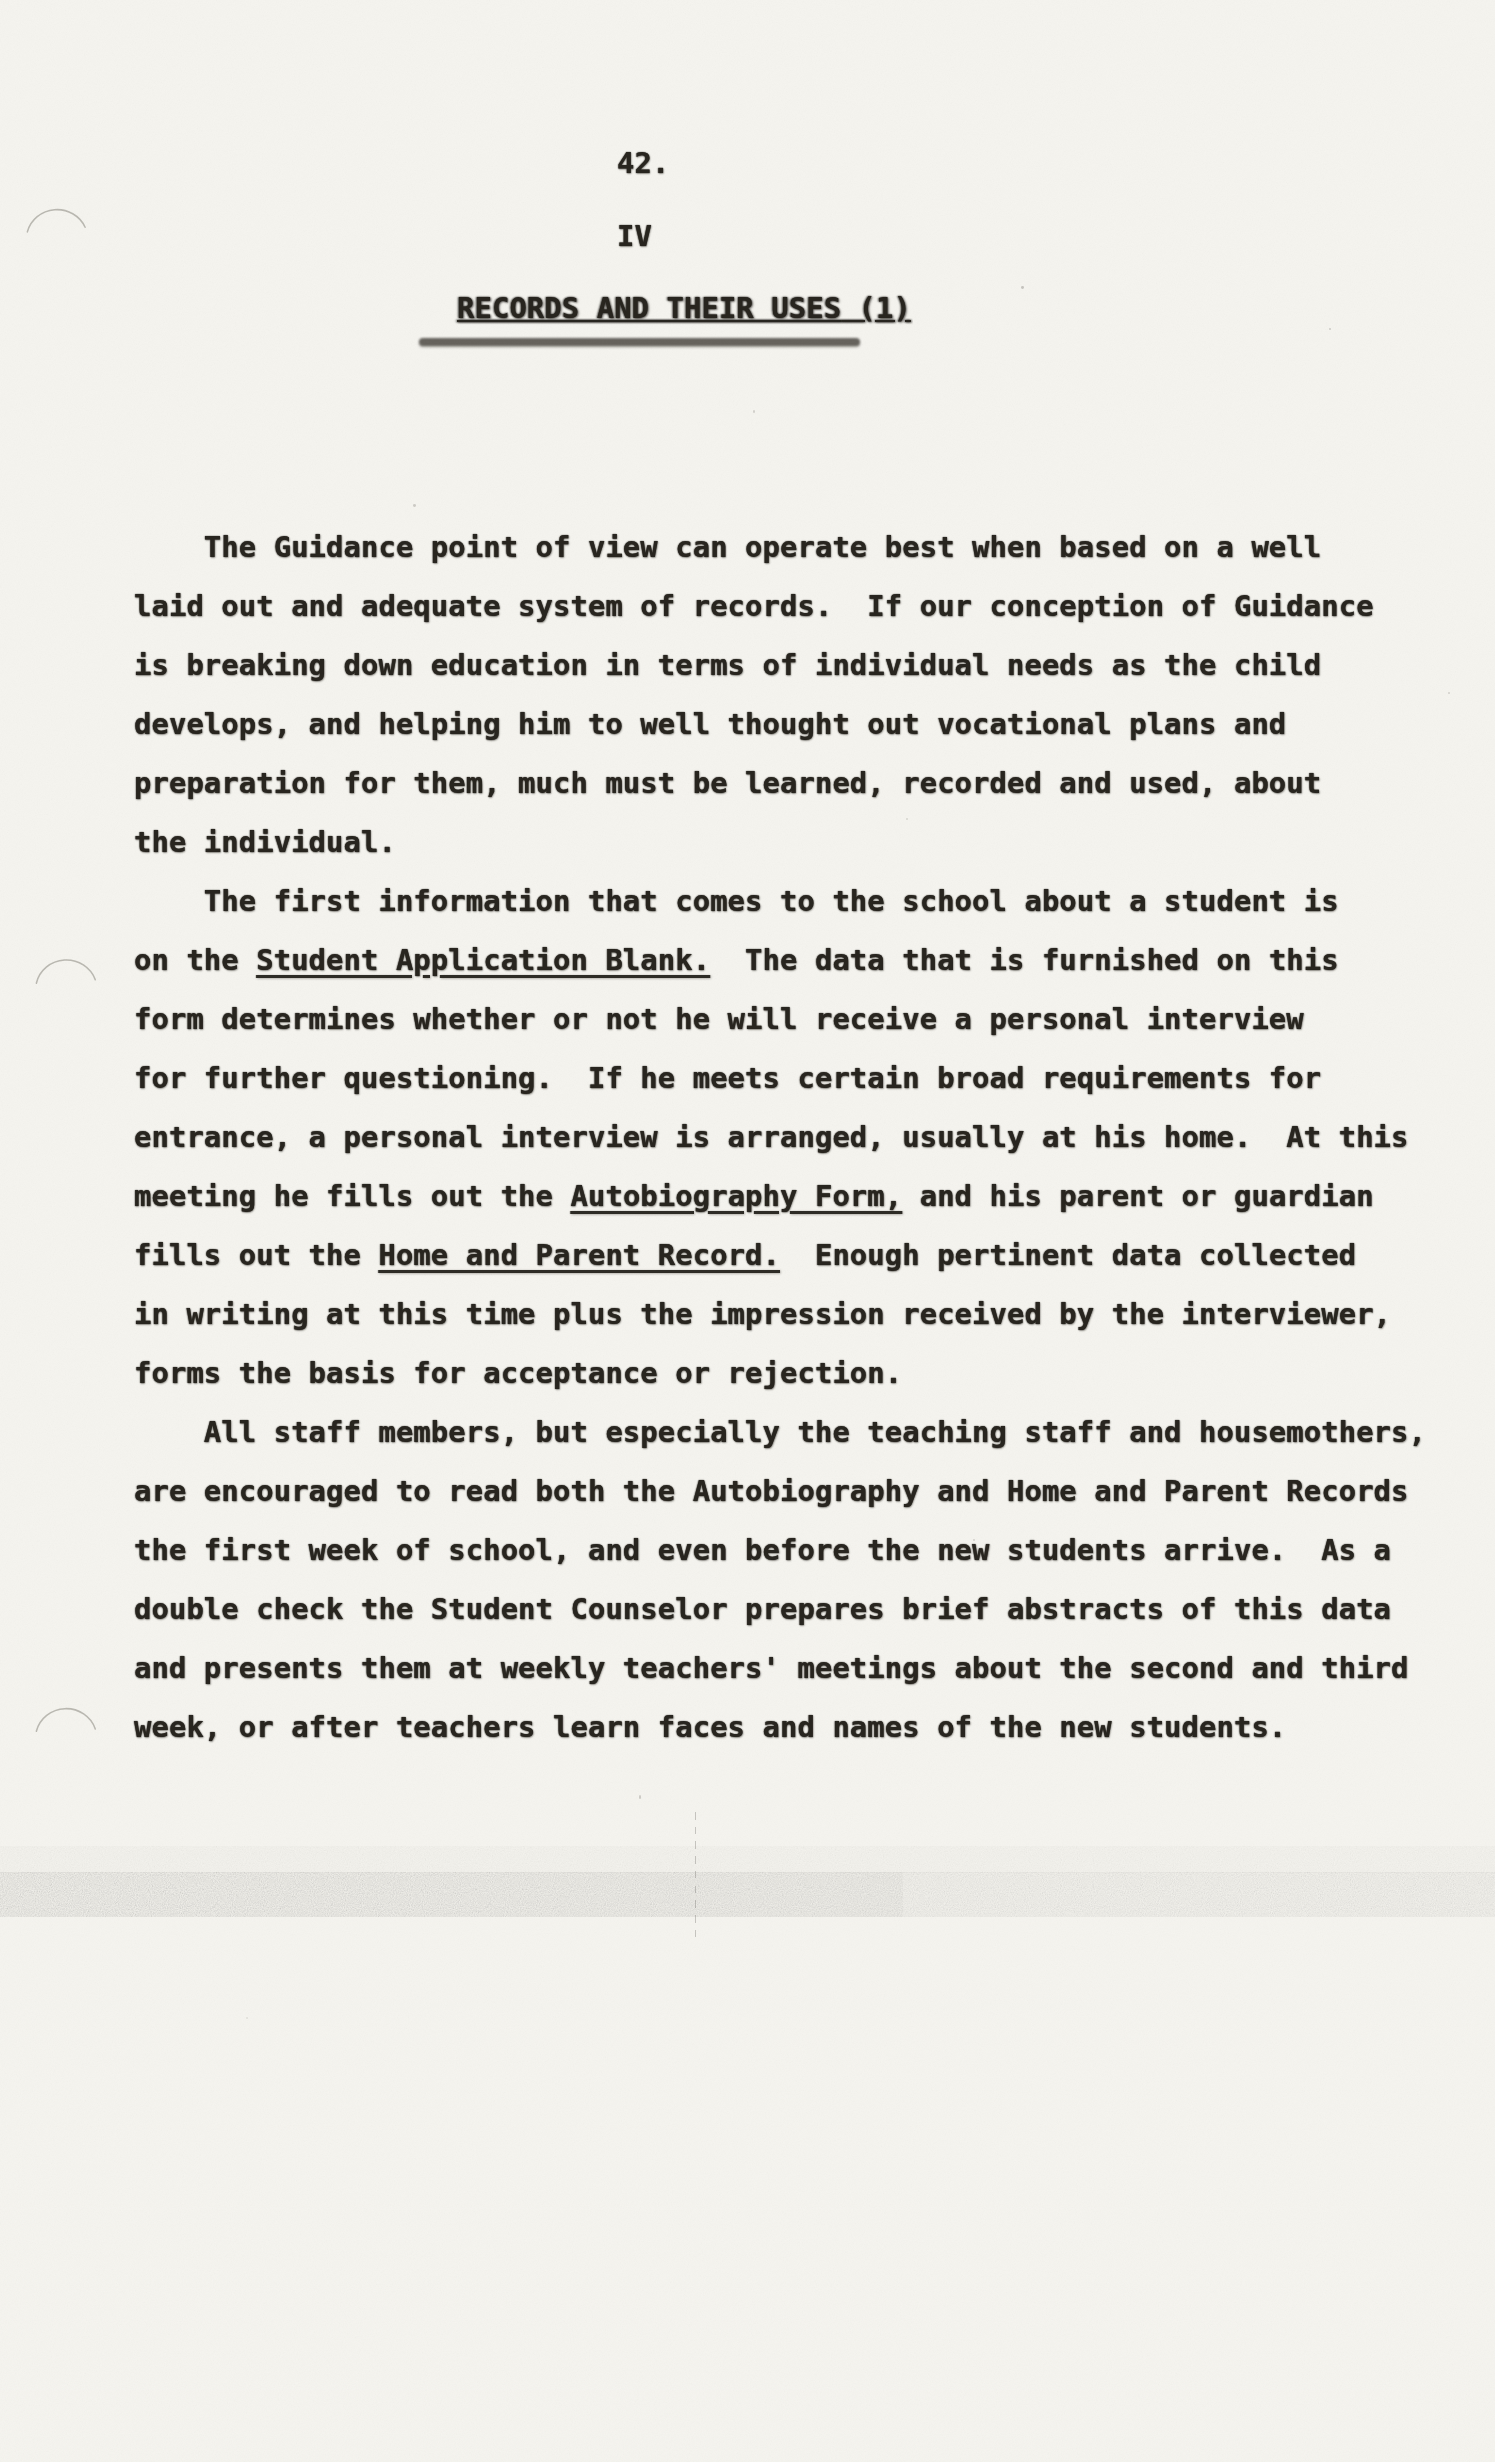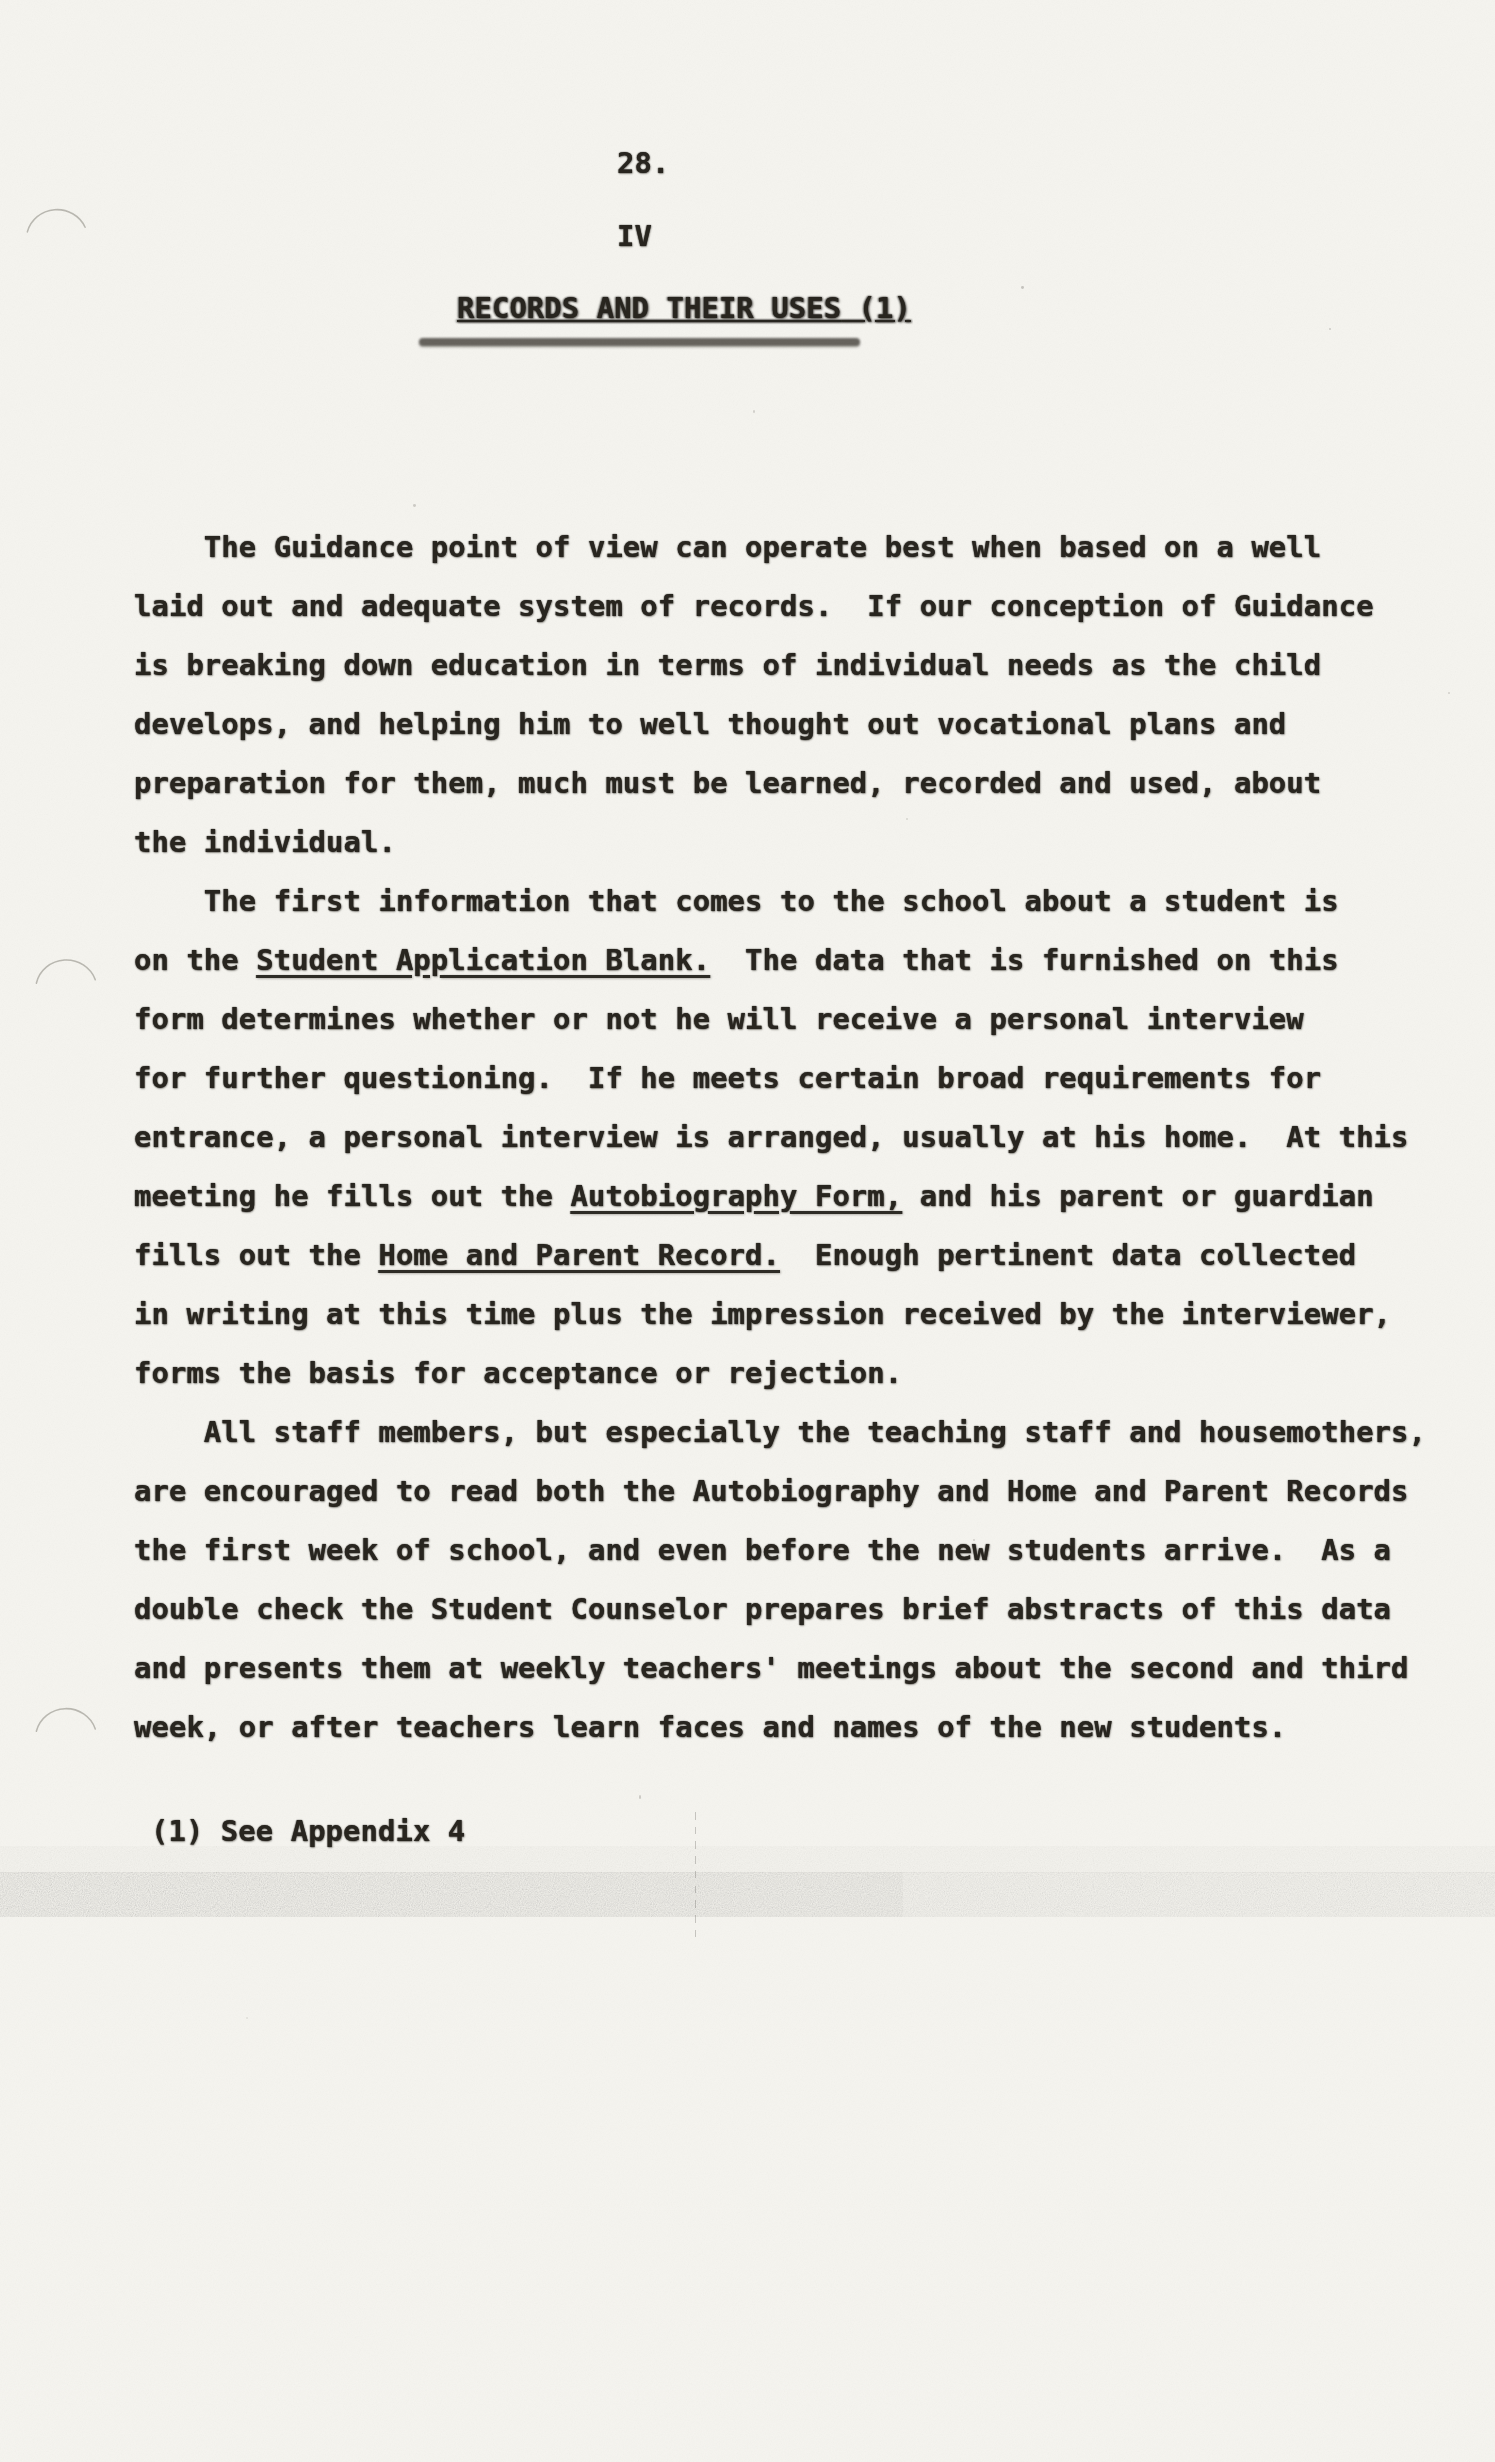--- a/index.html
+++ b/index.html
@@ -69,29 +69,28 @@
       <feColorMatrix in="t" type="saturate" values="0"></feColorMatrix>
       <feComponentTransfer>
           <feFuncA type="linear" slope="1" intercept="0"></feFuncA>
         </feComponentTransfer>
     </filter>
   </defs>
 </svg>
 
 <div class="page">
 
-  <div class="typed smudge page-number">28.</div>
+  <div class="typed smudge page-number">42.</div>
   <div class="typed smudge numeral">IV</div>
 
   <div class="typed smudge heading"><span>RECORDS AND THEIR USES</span><span> (1)</span></div>
   <div class="heading-underline"></div>
 
   <div class="typed smudge body-text"><div class="line"><span>    The Guidance point of view can operate best when based on a well</span></div><div class="line"><span>laid out and adequate system of records.  If our conception of Guidance</span></div><div class="line"><span>is breaking down education in terms of individual needs as the child</span></div><div class="line"><span>develops, and helping him to well thought out vocational plans and</span></div><div class="line"><span>preparation for them, much must be learned, recorded and used, about</span></div><div class="line"><span>the individual.</span></div><div class="line"><span>    The first information that comes to the school about a student is</span></div><div class="line"><span>on the </span><span class="u">Student Application Blank.</span><span>  The data that is furnished on this</span></div><div class="line"><span>form determines whether or not he will receive a personal interview</span></div><div class="line"><span>for further questioning.  If he meets certain broad requirements for</span></div><div class="line"><span>entrance, a personal interview is arranged, usually at his home.  At this</span></div><div class="line"><span>meeting he fills out the </span><span class="u">Autobiography Form,</span><span> and his parent or guardian</span></div><div class="line"><span>fills out the </span><span class="u">Home and Parent Record.</span><span>  Enough pertinent data collected</span></div><div class="line"><span>in writing at this time plus the impression received by the interviewer,</span></div><div class="line"><span>forms the basis for acceptance or rejection.</span></div><div class="line"><span>    All staff members, but especially the teaching staff and housemothers,</span></div><div class="line"><span>are encouraged to read both the Autobiography and Home and Parent Records</span></div><div class="line"><span>the first week of school, and even before the new students arrive.  As a</span></div><div class="line"><span>double check the Student Counselor prepares brief abstracts of this data</span></div><div class="line"><span>and presents them at weekly teachers' meetings about the second and third</span></div><div class="line"><span>week, or after teachers learn faces and names of the new students.</span></div></div>
 
-  <div class="typed smudge footnote line">(1) See Appendix 4</div>
 
   <svg class="arc arc1" width="66" height="46" viewBox="0 0 112 78">
     <path d="M4,66 A52,50 0 0 1 102,58" fill="none" stroke="#8b8880" stroke-width="2.6" stroke-opacity="0.55" stroke-linecap="round"></path>
   </svg>
   <svg class="arc arc2" width="66" height="46" viewBox="0 0 112 78">
     <path d="M4,70 A52,50 0 0 1 104,64" fill="none" stroke="#8b8880" stroke-width="2.6" stroke-opacity="0.55" stroke-linecap="round"></path>
   </svg>
   <svg class="arc arc3" width="66" height="46" viewBox="0 0 112 78">
     <path d="M4,70 A52,50 0 0 1 104,66" fill="none" stroke="#8b8880" stroke-width="2.6" stroke-opacity="0.55" stroke-linecap="round"></path>
   </svg>

